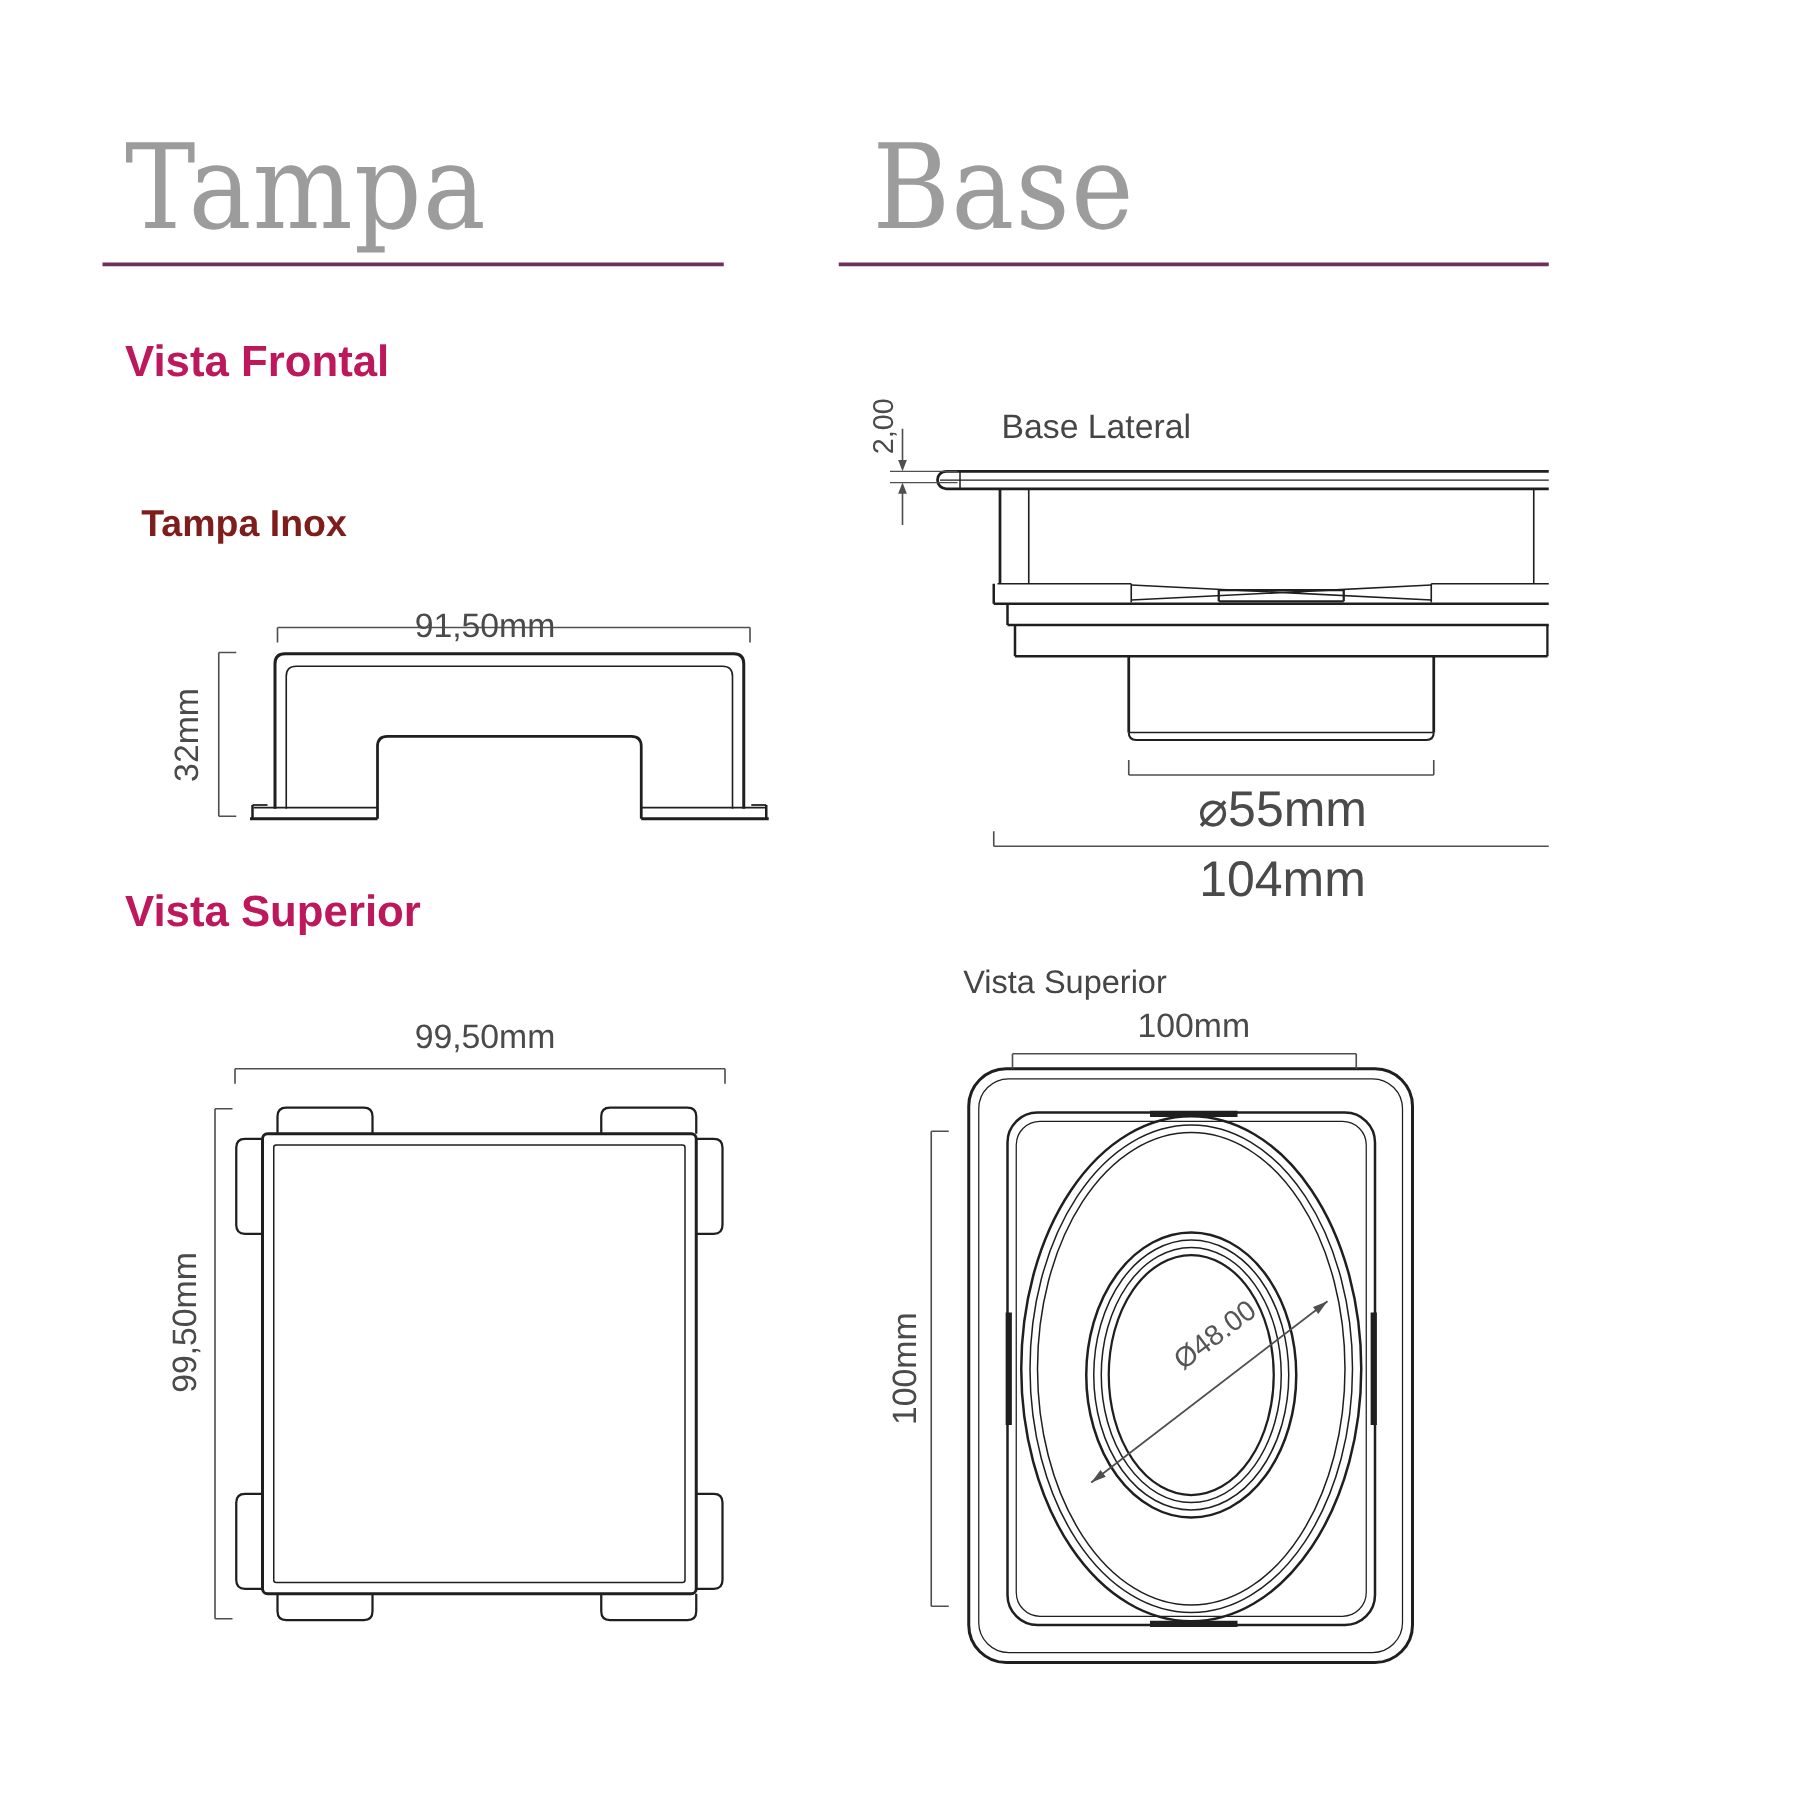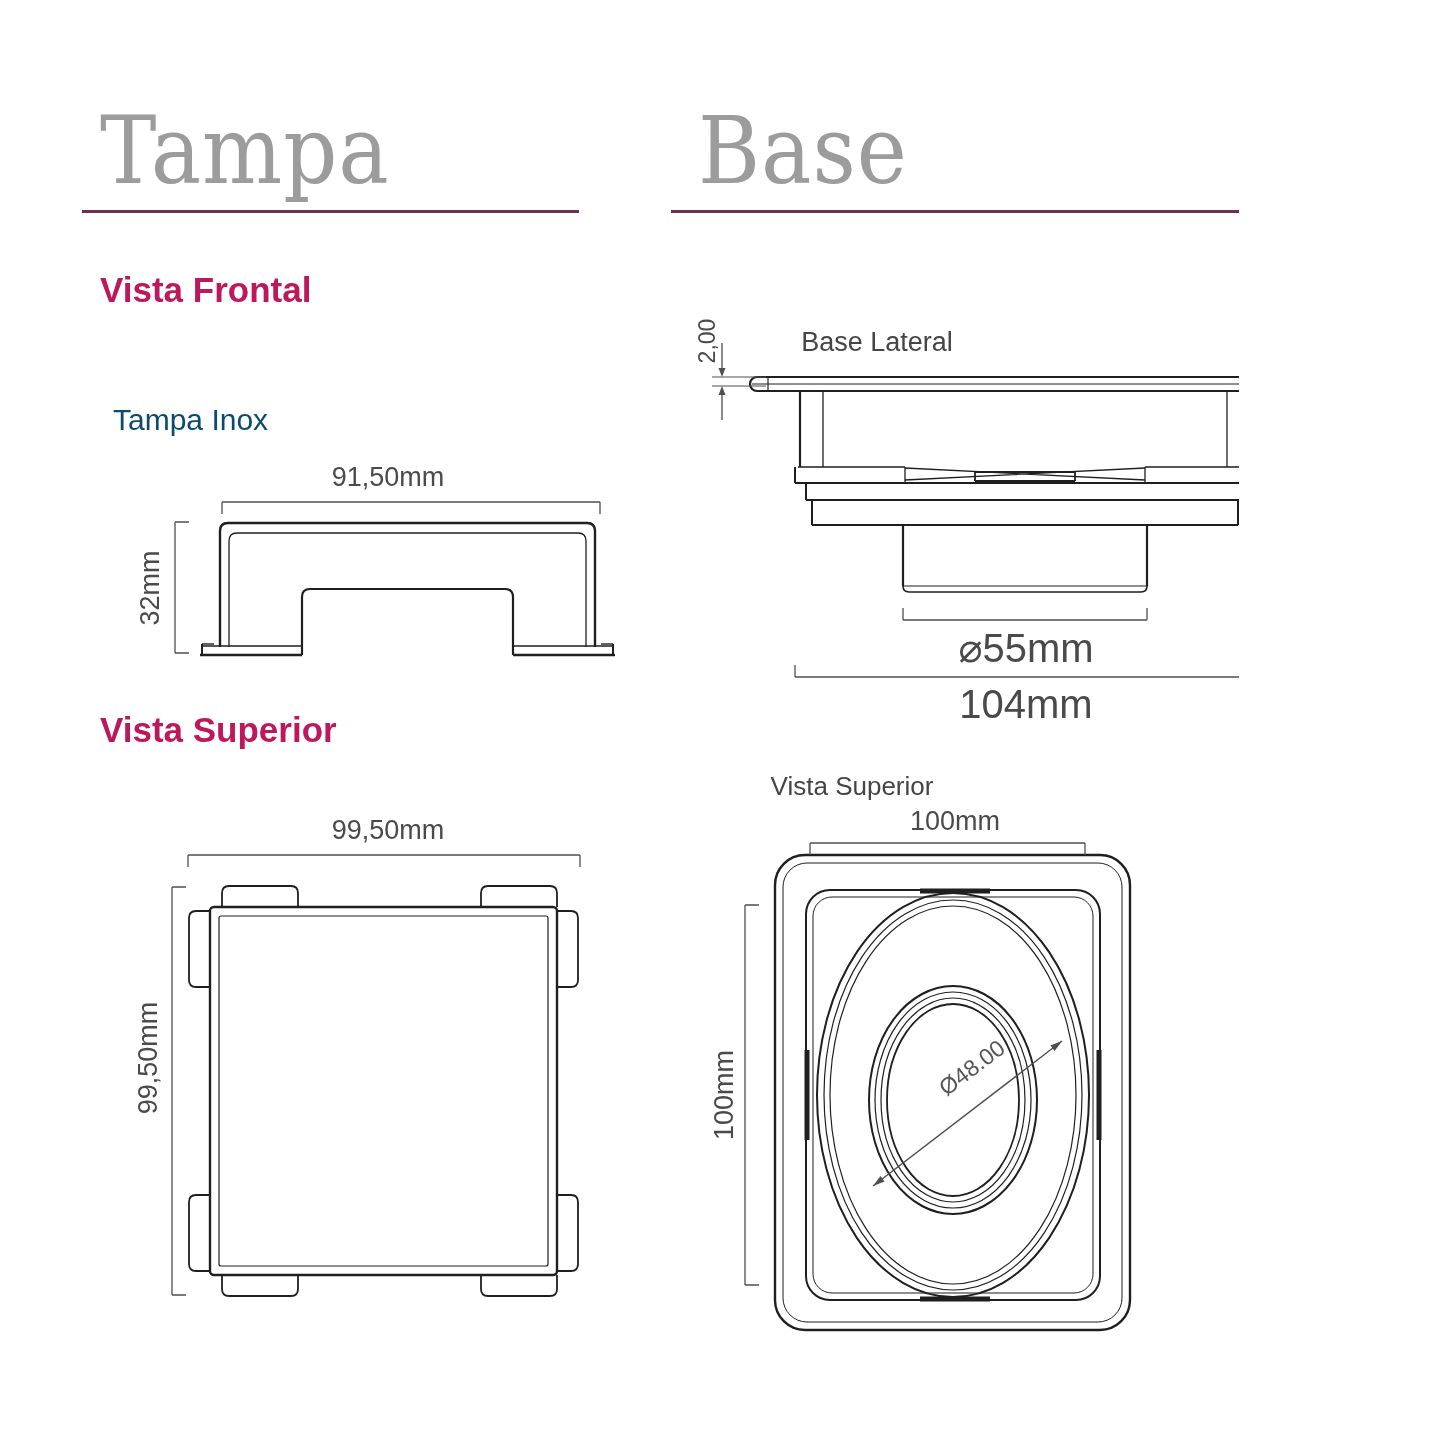--- a/index.html
+++ b/index.html
@@ -11,21 +11,21 @@
   .big-title{
     position:absolute;font-family:"DejaVu Serif","Liberation Serif",serif;
     font-size:94px;font-weight:400;color:#9c9c9c;letter-spacing:1px;
     transform:scaleX(.9);transform-origin:left top;white-space:nowrap;line-height:1;
   }
   .rule{position:absolute;height:3px;background:#6e2f5a;}
   .sec-heading{
     position:absolute;font-weight:bold;font-size:35px;color:#be185d;white-space:nowrap;
   }
   .sub-heading{
-    position:absolute;font-weight:normal;font-size:30px;color:#0c4a6e;white-space:nowrap;
+    position:absolute;font-weight:bold;font-size:30px;color:#7f1d1d;white-space:nowrap;
   }
   .view-label{
     position:absolute;font-size:27px;color:#454545;white-space:nowrap;
     transform:translate(-50%,-50%);
   }
   .dim{
     position:absolute;font-size:27px;color:#4a4a4a;white-space:nowrap;
     transform:translate(-50%,-50%);
   }
   .dim.rot-ccw{transform:translate(-50%,-50%) rotate(-90deg);}
@@ -157,21 +157,21 @@
 
   <div class="big-title" style="left:100px;top:104px;">Tampa</div>
   <div class="big-title" style="left:698px;top:104px;">Base</div>
   <div class="rule" style="left:82px;top:210px;width:497px;"></div>
   <div class="rule" style="left:671px;top:210px;width:625px;"></div>
 
   <div class="sec-heading" style="left:100px;top:270px;">Vista Frontal</div>
   <div class="sub-heading" style="left:113px;top:403px;">Tampa Inox</div>
   <div class="sec-heading" style="left:100px;top:710px;">Vista Superior</div>
 
-  <div class="dim" style="left:388px;top:477px;">91,50mm</div>
+  <div class="dim" style="left:388px;top:501px;">91,50mm</div>
   <div class="dim rot-ccw" style="left:150px;top:588px;">32mm</div>
 
   <div class="dim" style="left:388px;top:830px;">99,50mm</div>
   <div class="dim rot-ccw" style="left:148px;top:1058px;">99,50mm</div>
 
   <div class="dim rot-ccw small" style="left:707px;top:341px;">2,00</div>
   <div class="view-label" style="left:877px;top:342px;">Base Lateral</div>
   <div class="dim rot-cw" style="left:1348px;top:485px;">48mm</div>
   <div class="dim big" style="left:1026px;top:648px;">⌀55mm</div>
   <div class="dim big" style="left:1026px;top:704px;">104mm</div>

